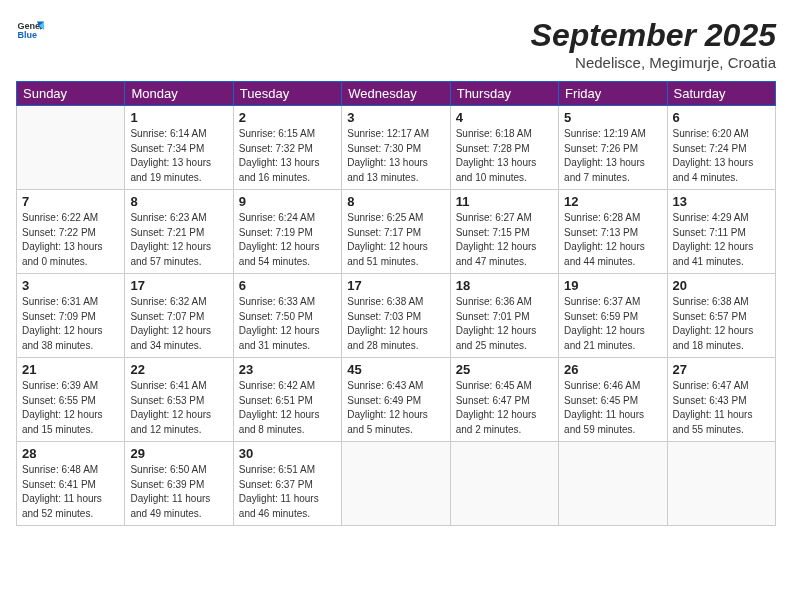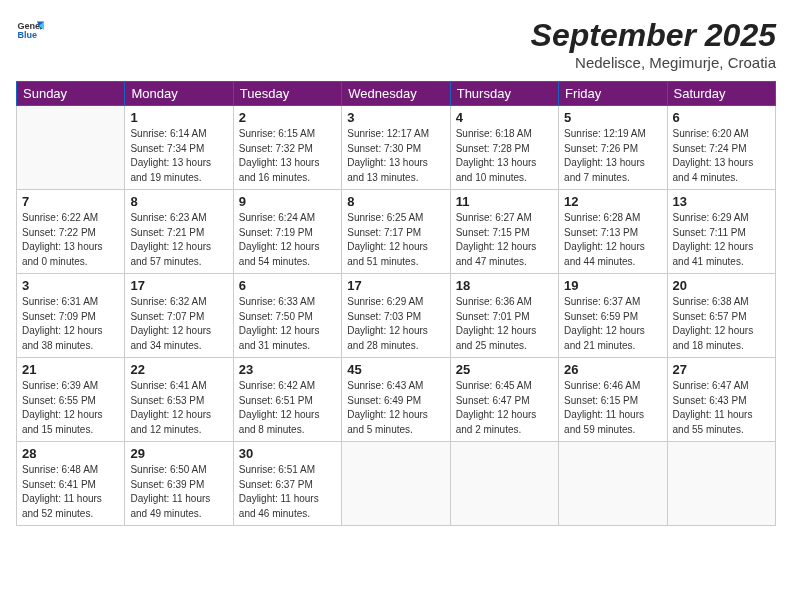--- a/index.html
+++ b/index.html
@@ -193,21 +193,21 @@
         </td>
         <td>
           <div class="day-number">12</div>
           <div class="day-info">Sunrise: 6:28 AM
 Sunset: 7:13 PM
 Daylight: 12 hours
 and 44 minutes.</div>
         </td>
         <td>
           <div class="day-number">13</div>
-          <div class="day-info">Sunrise: 6:29 AM
+          <div class="day-info">Sunrise: 4:29 AM
 Sunset: 7:11 PM
 Daylight: 12 hours
 and 41 minutes.</div>
         </td>
       </tr>
       <tr>
         <td>
           <div class="day-number">3</div>
           <div class="day-info">Sunrise: 6:31 AM
 Sunset: 7:09 PM
@@ -223,21 +223,21 @@
         </td>
         <td>
           <div class="day-number">6</div>
           <div class="day-info">Sunrise: 6:33 AM
 Sunset: 7:50 PM
 Daylight: 12 hours
 and 31 minutes.</div>
         </td>
         <td>
           <div class="day-number">17</div>
-          <div class="day-info">Sunrise: 6:29 AM
+          <div class="day-info">Sunrise: 6:38 AM
 Sunset: 7:03 PM
 Daylight: 12 hours
 and 28 minutes.</div>
         </td>
         <td>
           <div class="day-number">18</div>
           <div class="day-info">Sunrise: 6:36 AM
 Sunset: 7:01 PM
 Daylight: 12 hours
 and 25 minutes.</div>
@@ -289,21 +289,21 @@
         <td>
           <div class="day-number">25</div>
           <div class="day-info">Sunrise: 6:45 AM
 Sunset: 6:47 PM
 Daylight: 12 hours
 and 2 minutes.</div>
         </td>
         <td>
           <div class="day-number">26</div>
           <div class="day-info">Sunrise: 6:46 AM
-Sunset: 6:15 PM
+Sunset: 6:45 PM
 Daylight: 11 hours
 and 59 minutes.</div>
         </td>
         <td>
           <div class="day-number">27</div>
           <div class="day-info">Sunrise: 6:47 AM
 Sunset: 6:43 PM
 Daylight: 11 hours
 and 55 minutes.</div>
         </td>

